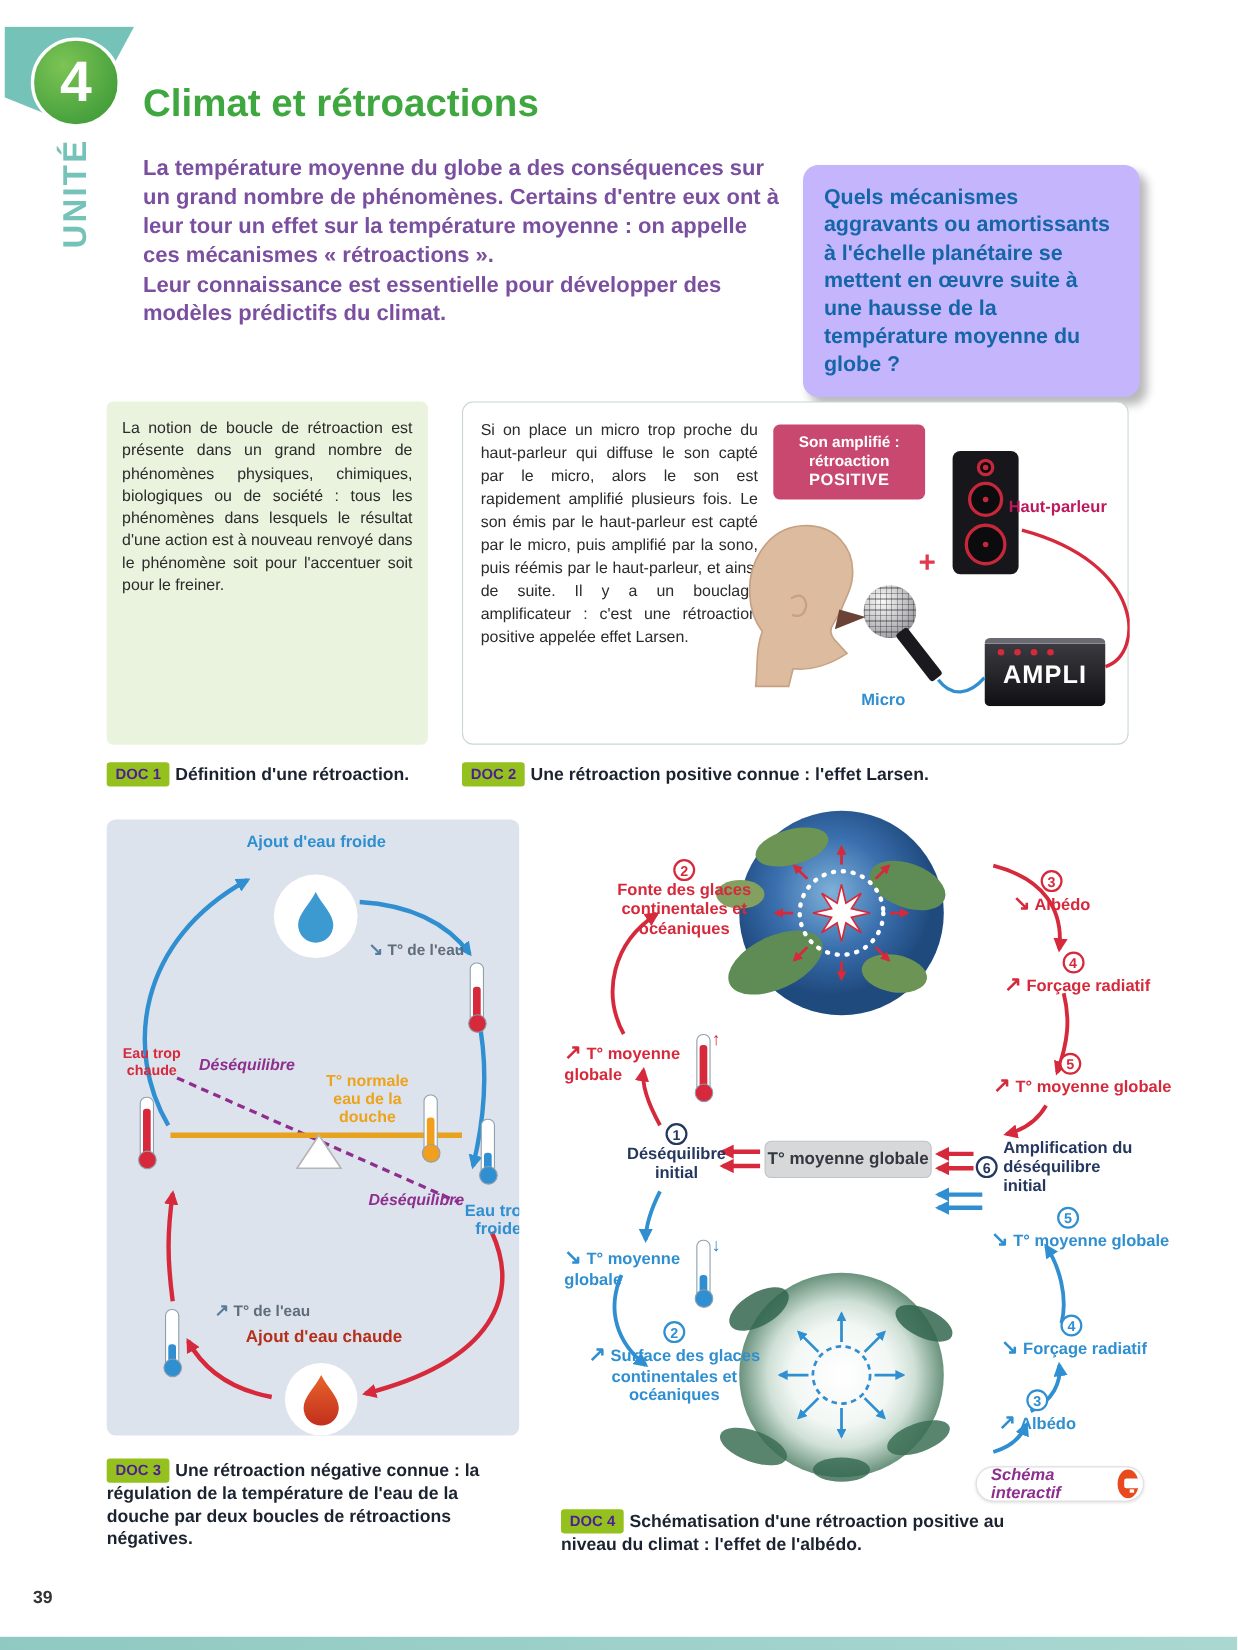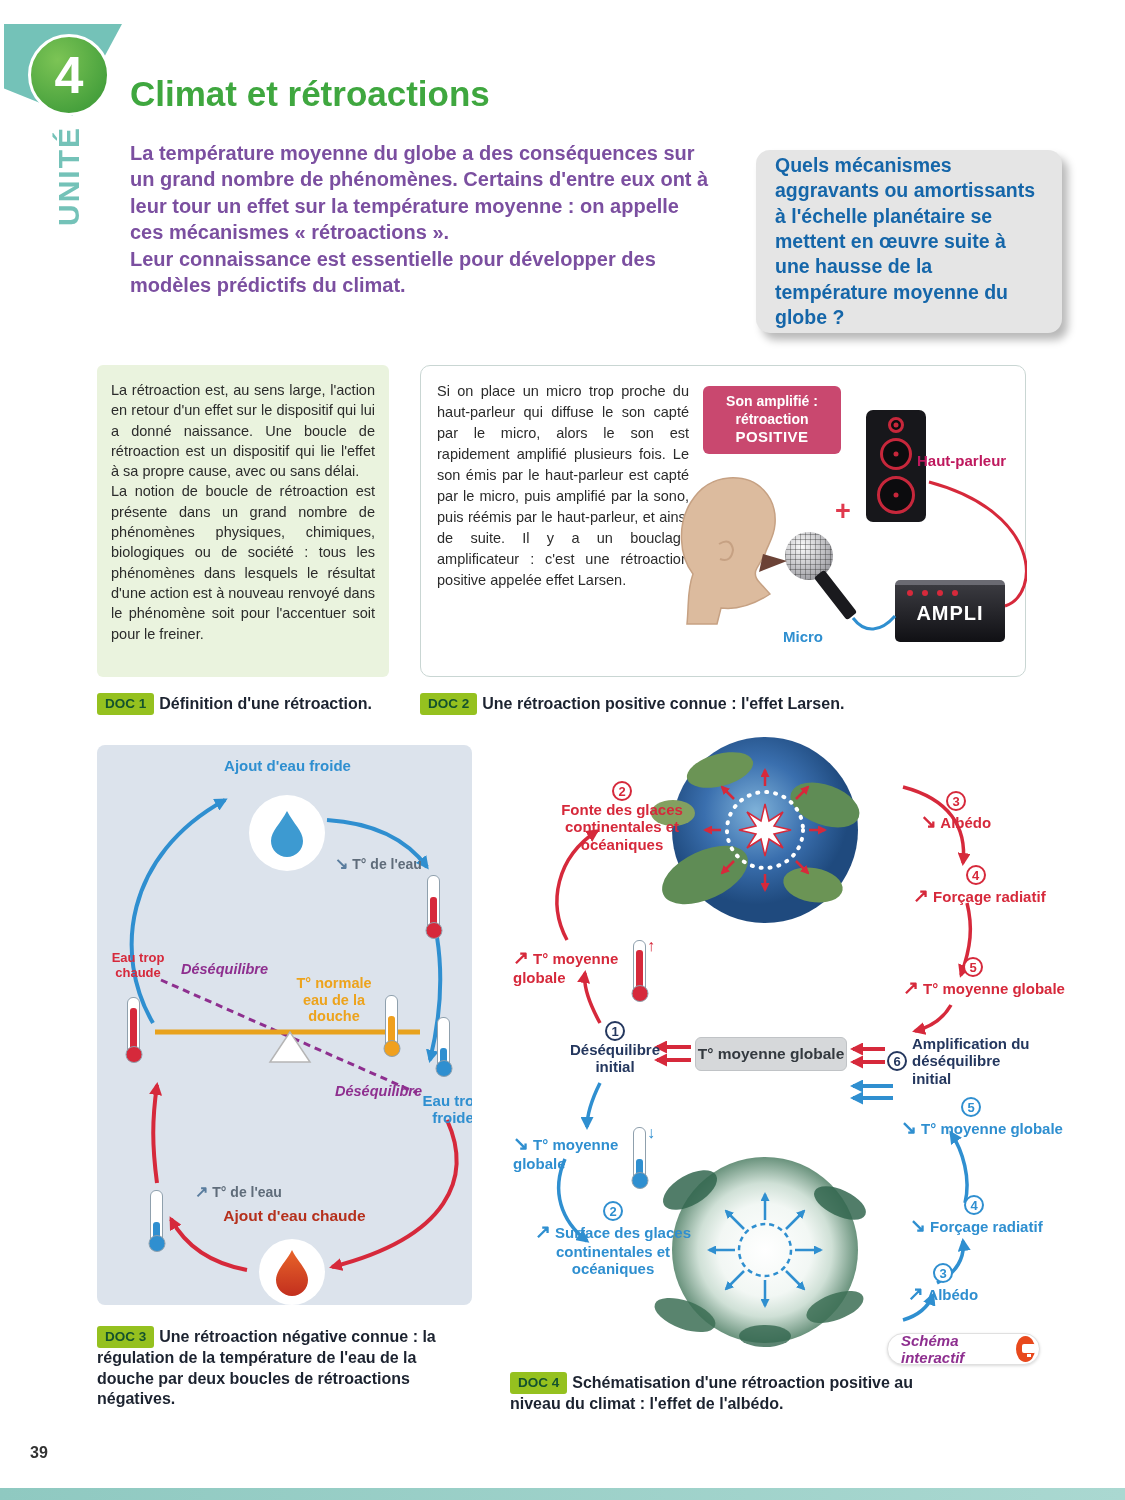--- a/index.html
+++ b/index.html
@@ -12,22 +12,22 @@
   .unit-circle{position:absolute;left:28px;top:34px;width:82px;height:82px;border-radius:50%;
           background:radial-gradient(circle at 35% 30%,#7cc455,#46a03c 75%);color:#fff;
           font-size:52px;font-weight:800;display:flex;align-items:center;justify-content:center;
           border:3px solid #fff;box-sizing:border-box}
   .unit-label{position:absolute;left:52px;top:226px;transform:rotate(-90deg);transform-origin:0 0;
           font-size:30px;font-weight:800;letter-spacing:2px;color:#74c2b8}
   .page-title{position:absolute;left:130px;top:74px;font-size:35px;font-weight:800;color:#3fa73f;margin:0}
   .intro{position:absolute;left:130px;top:140px;width:585px;color:#7b4fa0;font-weight:700;
          font-size:20px;line-height:1.32}
   .intro p{margin:0}
-  .question-box{position:absolute;left:756px;top:150px;width:268px;background:#e5e5e5;
-         border-radius:14px;padding:3px 19px;color:#1566a9;font-weight:800;font-size:19.5px;
+  .question-box{position:absolute;left:730px;top:150px;width:268px;background:#c4b5fd;
+         border-radius:14px;padding:17px 19px;color:#1566a9;font-weight:800;font-size:19.5px;
          line-height:1.3;box-shadow:6px 7px 9px rgba(0,0,0,.28)}
 
   
   .doc1-box{position:absolute;left:97px;top:365px;width:292px;height:312px;background:#eaf3de;
          border-radius:6px;padding:15px 14px;box-sizing:border-box;font-size:14.5px;line-height:1.4;
          text-align:justify;color:#2b2b2b}
   .doc1-box p{margin:0}
   .doc2-box{position:absolute;left:420px;top:365px;width:606px;height:312px;background:#fff;
          border:1.5px solid #c9d6d3;border-radius:10px;box-sizing:border-box}
   .doc2-text{position:absolute;left:16px;top:15px;width:252px;font-size:14.5px;line-height:1.45;
@@ -50,27 +50,27 @@
   .mic-sphere{position:absolute;left:364px;top:166px;width:48px;height:48px;border-radius:50%;
          background:
           repeating-linear-gradient(0deg, rgba(40,40,40,.35) 0 1px, transparent 1px 5px),
           repeating-linear-gradient(90deg, rgba(40,40,40,.35) 0 1px, transparent 1px 5px),
           radial-gradient(circle at 35% 30%,#fafafa,#b9b9bd 55%,#7e7e84)}
   .mic-handle{position:absolute;left:408px;top:202px;width:13px;height:54px;background:#1a1a1e;
          border-radius:3px;transform:rotate(-38deg)}
   .amp{position:absolute;left:474px;top:214px;width:110px;height:62px;border-radius:5px;
          background:linear-gradient(180deg,#3a3a40,#101014);border-top:5px solid #6a6a72;
          box-sizing:border-box;display:flex;align-items:center;justify-content:center;
-         color:#fff;font-weight:800;font-size:20px;letter-spacing:1px}
+         color:#fff;font-weight:800;font-size:23px;letter-spacing:1px}
   .amp::before{content:"";position:absolute;top:5px;left:12px;width:6px;height:6px;border-radius:50%;
          background:#d6293b;box-shadow:15px 0 #d6293b,30px 0 #d6293b,45px 0 #d6293b}
 
   
   .caption{position:absolute;font-size:16px;font-weight:700;color:#1c2330;line-height:1.3}
-  .doc-badge{display:inline-block;background:#95c11f;color:#14532d;font-weight:800;font-size:13.5px;
+  .doc-badge{display:inline-block;background:#95c11f;color:#4c1d95;font-weight:800;font-size:13.5px;
          padding:2px 8px;border-radius:3px;margin-right:5px;vertical-align:1px;white-space:nowrap}
 
   
   .doc3-diagram{position:absolute;left:97px;top:745px;width:375px;height:560px;background:#dce3ec;
          border-radius:8px;overflow:hidden}
   .doc4-diagram{position:absolute;left:505px;top:735px;width:535px;height:640px}
   .diag-svg{position:absolute;left:0;top:0;z-index:1}
   .lbl{position:absolute;font-weight:800;line-height:1.15;font-size:15px;z-index:2}
   .center{text-align:center}
   .red{color:#d6293b}.blue{color:#2f8fd0}.navy{color:#24375e}
@@ -115,21 +115,20 @@
   <div class="unit-circle">4</div>
   <div class="unit-label">UNITÉ</div>
   <h1 class="page-title">Climat et rétroactions</h1>
   <div class="intro">
     <p>La température moyenne du globe a des conséquences sur un grand nombre de phénomènes. Certains d'entre eux ont à leur tour un effet sur la température moyenne : on appelle ces mécanismes « rétroactions ».</p>
     <p>Leur connaissance est essentielle pour développer des modèles prédictifs du climat.</p>
   </div>
   <div class="question-box">Quels mécanismes aggravants ou amortissants à l'échelle planétaire se mettent en œuvre suite à une hausse de la température moyenne du globe ?</div>
 
   <div class="doc1-box">
-    <p>La rétroaction est, au sens large, l'action en retour d'un effet sur le dispositif qui lui a donné naissance. Une boucle de rétroaction est un dispositif qui lie l'effet à sa propre cause, avec ou sans délai.</p>
     <p>La notion de boucle de rétroaction est présente dans un grand nombre de phénomènes physiques, chimiques, biologiques ou de société : tous les phénomènes dans lesquels le résultat d'une action est à nouveau renvoyé dans le phénomène soit pour l'accentuer soit pour le freiner.</p>
   </div>
   <div class="caption" style="left:97px;top:693px;width:300px">
     <span class="doc-badge">DOC 1</span><span class="cap-text">Définition d'une rétroaction.</span>
   </div>
 
   <div class="doc2-box">
     <div class="doc2-text">Si on place un micro trop proche du haut-parleur qui diffuse le son capté par le micro, alors le son est rapidement amplifié plusieurs fois. Le son émis par le haut-parleur est capté par le micro, puis amplifié par la sono, puis réémis par le haut-parleur, et ainsi de suite. Il y a un bouclage amplificateur : c'est une rétroaction positive appelée effet Larsen.</div>
     <div class="callout">
       <span class="l1">Son amplifié :</span>

